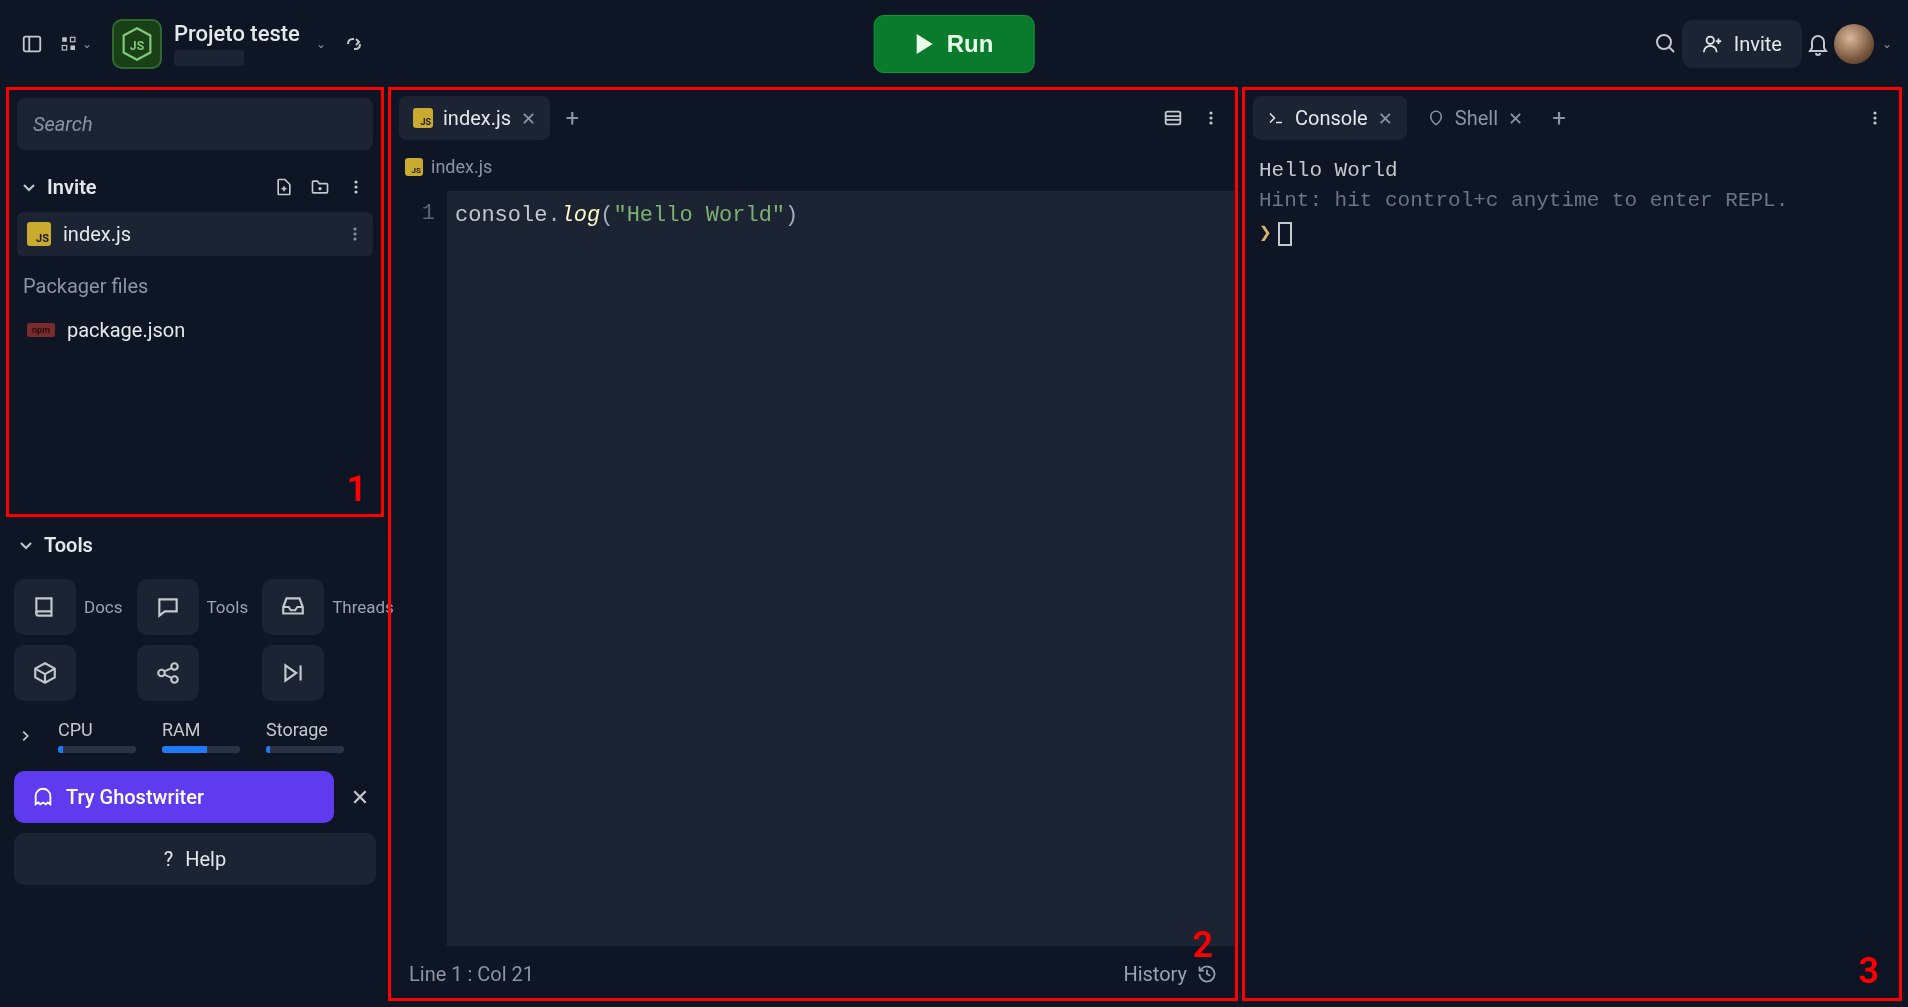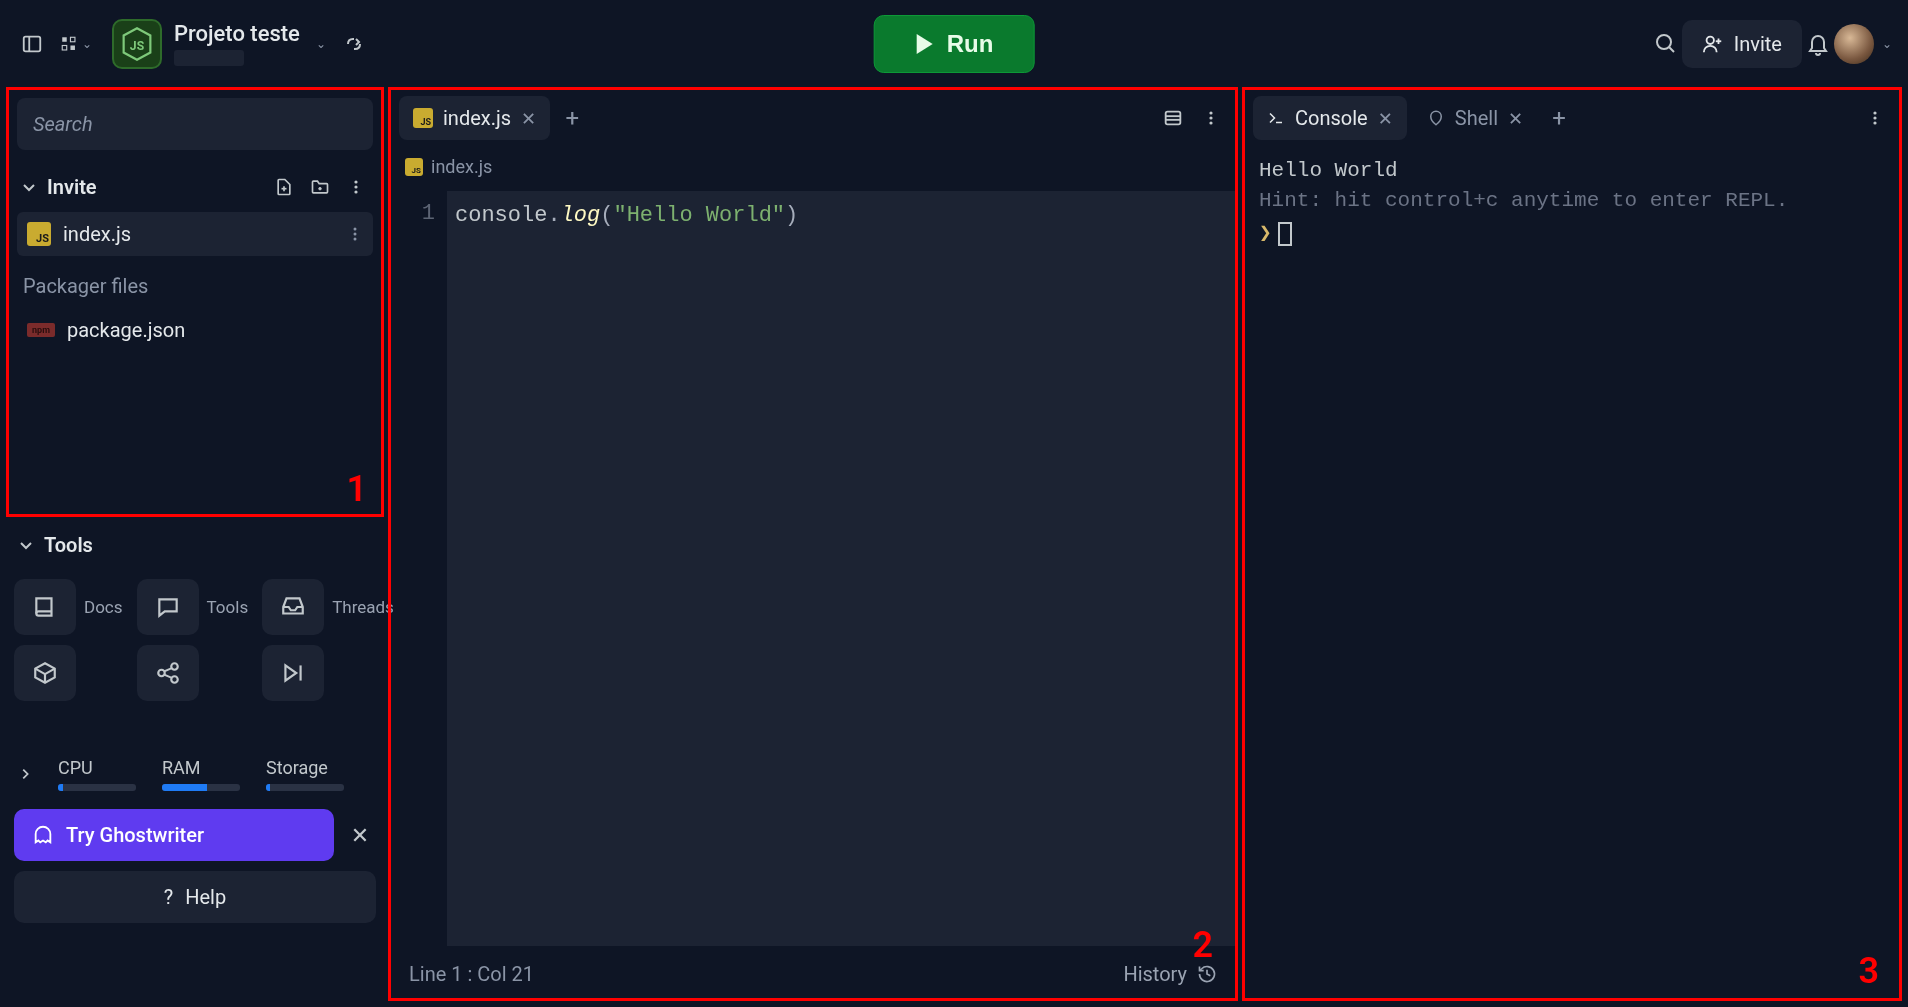--- a/index.html
+++ b/index.html
@@ -115,21 +115,21 @@
   padding: 0 2px 1px 0;
 }
 .npm-icon { width: 28px; height: 14px; background: #7b2b2b; border-radius: 2px; display:flex;align-items:center;justify-content:center;font-size:9px;color:#2a0e0e;font-weight:700; }
 .subheader { font-size: 20px; color: #8a94a6; padding: 18px 6px 10px 6px; }
 
 .sidebar-bottom { flex: 1; display: flex; flex-direction: column; padding: 4px 8px; }
 .tools-grid { display: grid; grid-template-columns: repeat(3, 1fr); gap: 10px 14px; margin: 10px 0 12px 0; }
 .tool-item { display: flex; flex-direction: row; align-items: center; gap: 8px; cursor: pointer; }
 .tool-icon-box { width: 62px; height: 56px; background: #1c2333; border-radius: 10px; display:flex;align-items:center;justify-content:center; }
 .tool-label { font-size: 17px; color: #9aa3b2; }
-.resources { display: flex; align-items: center; gap: 26px; padding: 6px 4px 12px 4px; font-size: 18px; color: #c2c8cc; margin-top: 38px; }
+.resources { display: flex; align-items: center; gap: 26px; padding: 6px 4px 12px 4px; font-size: 18px; color: #c2c8cc; }
 .res-col { display:flex; flex-direction:column; gap:6px; }
 .bar { width: 78px; height: 7px; background: #2a3244; border-radius: 3px; overflow:hidden; }
 .bar-fill { height: 100%; background: #1f7bf5; }
 .ghost-row { display: flex; align-items: center; gap: 10px; margin: 6px 0 10px 0; }
 .ghost-btn {
   flex: 1; background: #5f3bf0; border-radius: 10px;
   padding: 14px 18px; display: flex; align-items: center; gap: 12px;
   cursor: pointer; font-size: 20px; color: #fff; font-weight: 500; text-align: center;
 }
 .help-btn {

